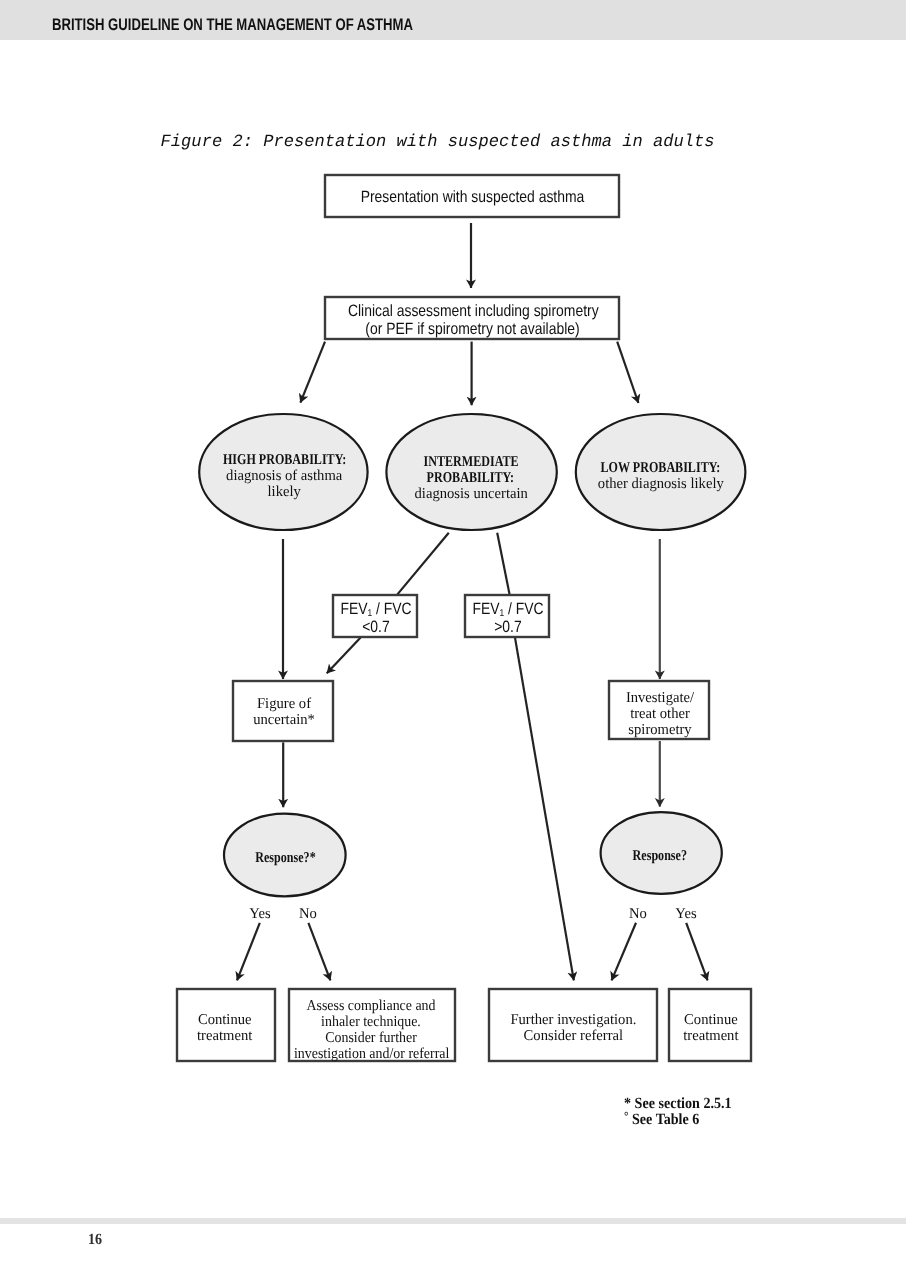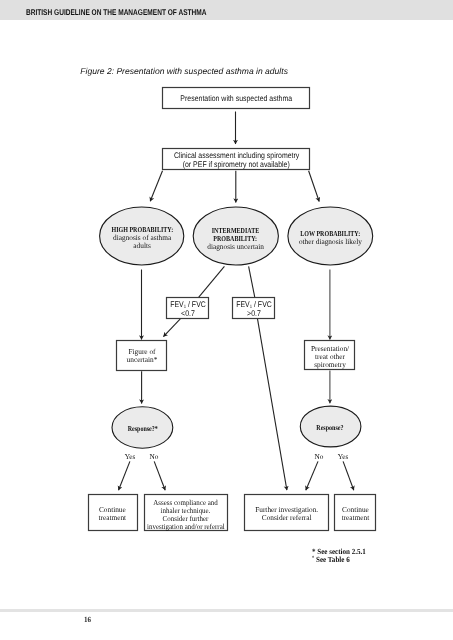--- a/index.html
+++ b/index.html
@@ -1,23 +1,23 @@
 <!DOCTYPE html>
 <html><head>
 <meta charset="utf-8">
 <style>
   html,body{margin:0;padding:0;}
   body{width:453px;height:640px;background:#fff;font-family:"Liberation Sans",sans-serif;overflow:hidden;-webkit-font-smoothing:antialiased;text-rendering:geometricPrecision;}
   #page{position:relative;width:453px;height:608px;}
   #header-band{position:absolute;left:0;top:0;width:453px;height:20px;background:#e0e0e0;}
   #header-title{position:absolute;left:25.5px;top:7.2px;font-size:8.4px;font-weight:bold;color:#111;font-family:"Liberation Sans",sans-serif;white-space:nowrap;transform:scaleX(0.783);transform-origin:0 0;}
-  #figure-caption{position:absolute;left:80.3px;top:65.6px;font-size:8.55px;font-style:italic;color:#111;font-family:Liberation Sans, sans-serif;}
+  #figure-caption{position:absolute;left:80.3px;top:65.6px;font-size:8.55px;font-style:italic;color:#111;font-family:Liberation Mono, monospace;}
   #flow{position:absolute;left:0;top:0;}
   #footer-rule{position:absolute;left:0;top:608.6px;width:453px;height:3.4px;background:#e3e3e3;}
-  #page-number{position:absolute;left:44.2px;top:615.2px;font-size:7.8px;font-weight:bold;color:#2e2e2e;font-family:"Liberation Serif",serif;transform:scaleX(0.9);transform-origin:0 0;margin-left:40px;}
+  #page-number{position:absolute;left:44.2px;top:615.2px;font-size:7.8px;font-weight:bold;color:#2e2e2e;font-family:"Liberation Serif",serif;transform:scaleX(0.9);transform-origin:0 0;}
 
   .nd{position:absolute;text-align:center;color:#111;white-space:nowrap;}
   .sans{font-family:"Liberation Sans",sans-serif;font-size:8.2px;line-height:9.2px;transform:scaleX(0.85);transform-origin:50% 0;}
   .nd b{font-weight:bold;}
   .nd sub{font-size:0.6em;vertical-align:-0.2em;line-height:0;}
 
   
   #nd-presentation{left:162.5px;top:93.6px;width:146.5px;}
   #nd-assessment{left:162.5px;top:150.5px;width:146.5px;}
   #nd-fevlow{left:166.5px;top:300.2px;width:42px;}
@@ -103,21 +103,21 @@
   <div class="nd sans" id="nd-presentation">
     <span>Presentation with suspected asthma</span>
   </div>
   <div class="nd sans" id="nd-assessment">
     <span>Clinical assessment including spirometry</span><br>
     <span>(or PEF if spirometry not available)</span>
   </div>
   <div class="nd serif sx" id="nd-high">
     <b>HIGH PROBABILITY:</b><br>
     <span>diagnosis of asthma</span><br>
-    <span>adults</span>
+    <span>likely</span>
   </div>
   <div class="nd serif sx" id="nd-inter">
     <b>INTERMEDIATE</b><br>
     <b>PROBABILITY:</b><br>
     <span>diagnosis uncertain</span>
   </div>
   <div class="nd serif sx" id="nd-low">
     <b>LOW PROBABILITY:</b><br>
     <span>other diagnosis likely</span>
   </div>
@@ -127,21 +127,21 @@
   </div>
   <div class="nd sans" id="nd-fevhigh">
     <span>FEV</span><sub>1</sub><span> / FVC</span><br>
     <span>&gt;0.7</span>
   </div>
   <div class="nd serif sx" id="nd-trial">
     <span>Figure of</span><br>
     <span>uncertain*</span>
   </div>
   <div class="nd serif sx" id="nd-invest">
-    <span>Presentation/</span><br>
+    <span>Investigate/</span><br>
     <span>treat other</span><br>
     <span>spirometry</span>
   </div>
   <div class="nd serif sx" id="nd-resp1">
     <b>Response?*</b>
   </div>
   <div class="nd serif sx" id="nd-resp2">
     <b>Response?</b>
   </div>
   <div class="nd lbl serif sx" id="nd-yes1">Yes</div>

